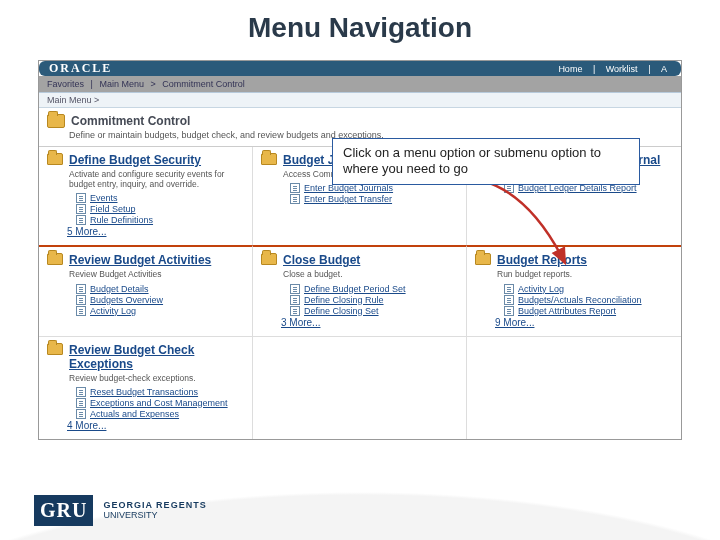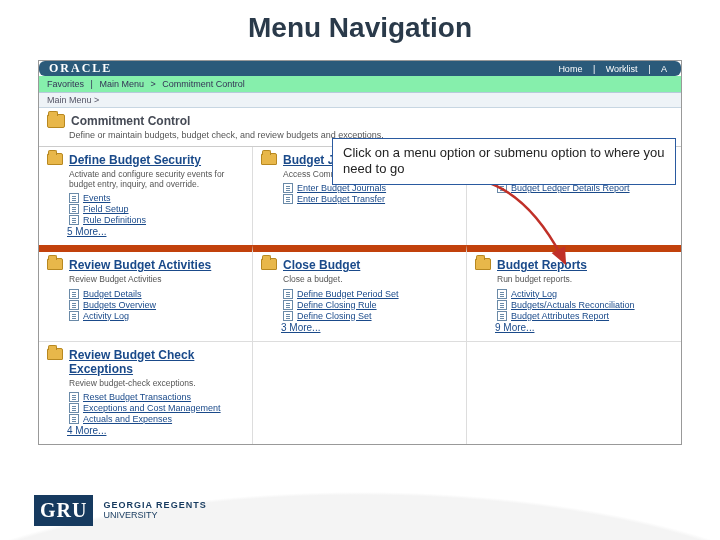--- a/index.html
+++ b/index.html
@@ -3,42 +3,42 @@
 <meta charset="utf-8">
 <style>
   * { box-sizing: border-box; margin: 0; padding: 0; }
   body { width: 720px; height: 540px; font-family: Arial, sans-serif; background: #fff; position: relative; overflow: hidden; }
   .slide-title { text-align: center; font-size: 28px; font-weight: bold; color: #2a3a4a; margin: 12px 0 16px; }
   .app-frame { margin: 0 38px; border: 1px solid #999; background: #fff; font-size: 10px; }
   .oracle-bar { background: #2b5a7a; color: #fff; display: flex; justify-content: space-between; align-items: center; padding: 0 10px; font-size: 12px; border-radius: 6px; }
   .oracle-logo { font-family: Georgia, serif; font-weight: bold; letter-spacing: 2px; font-size: 12px; }
   .top-links { font-size: 9px; }
   .top-links span { margin: 0 4px; }
-  .fav-bar { background: #86efac; border-bottom: 1px solid #b7cadb; padding: 3px 8px; font-size: 9px; color: #335; }
+  .fav-bar { background: #a3a3a3; border-bottom: 1px solid #b7cadb; padding: 3px 8px; font-size: 9px; color: #335; }
   .fav-bar .sep { margin: 0 4px; }
   .mainmenu-bar { background: #eef3f7; border-bottom: 1px solid #c7d6e2; padding: 2px 8px; font-size: 9px; color: #556; }
   .section-head { display: flex; align-items: center; padding: 6px 8px 2px; }
   .section-head .folder-open { margin-right: 6px; }
   .section-title { font-weight: bold; color: #454a55; font-size: 12px; }
   .section-desc { padding: 0 8px 6px 30px; color: #555; font-size: 9px; border-bottom: 1px solid #ccc; }
   .cols { display: grid; grid-template-columns: 1fr 1fr 1fr; }
   .cell { border-right: 1px solid #ddd; padding: 6px 8px 8px; min-height: 80px; }
   .cell:last-child { border-right: none; }
-  .row2 .cell { border-top: 7px solid #c2410c; }
+  .row2 .cell { border-top: 2px solid #c2410c; }
   .row3 .cell { border-top: 1px solid #ddd; }
   .group-head { display: flex; align-items: flex-start; margin-bottom: 2px; }
   .group-head .folder { margin-right: 6px; flex-shrink: 0; }
   .group-title { color: #1a4a8a; text-decoration: underline; font-weight: bold; font-size: 12px; cursor: pointer; }
   .group-desc { color: #555; font-size: 8.5px; margin: 0 0 4px 22px; line-height: 1.2; }
   .links { margin-left: 20px; }
-  .link-row { display: flex; align-items: center; margin: 1px 2px; }
+  .link-row { display: flex; align-items: center; margin: 1px 9px; }
   .link-row .doc-icon { margin-right: 4px; flex-shrink: 0; }
   .link-text { color: #1a4a8a; text-decoration: underline; font-size: 9px; cursor: pointer; }
   .more { color: #1a4a8a; text-decoration: underline; font-size: 10px; margin-left: 20px; cursor: pointer; }
-  .callout { position: absolute; top: 138px; left: 332px; width: 344px; background: #fff; border: 1.5px solid #2a5aa0; padding: 6px 10px; font-size: 13px; color: #222; line-height: 1.25; z-index: 10; }
+  .callout { position: absolute; top: 138px; left: 332px; width: 308px; background: #fff; border: 1.5px solid #2a5aa0; padding: 6px 10px; font-size: 13px; color: #222; line-height: 1.25; z-index: 10; }
   .arrow { position: absolute; top: 178px; left: 470px; z-index: 9; }
   .logo-gru { position: absolute; bottom: 14px; left: 34px; display: flex; align-items: center; gap: 8px; }
   .gru-box { background: #163a5f; color: #fff; font-weight: bold; font-family: Georgia, serif; font-size: 20px; padding: 4px 6px; letter-spacing: 1px; }
   .gru-text { margin-left: 2px; font-size: 9px; color: #163a5f; line-height: 1.1; }
   .gru-text .b { font-weight: bold; letter-spacing: 1px; }
   .folder { width: 16px; height: 12px; background: #e8b74a; border: 1px solid #b88820; border-radius: 2px 2px 1px 1px; position: relative; display: inline-block; }
   .folder::before { content: ""; position: absolute; top: -4px; left: 0; width: 7px; height: 4px; background: #e8b74a; border: 1px solid #b88820; border-bottom: none; border-radius: 2px 2px 0 0; }
   .folder-open { width: 18px; height: 14px; background: #e8b74a; border: 1px solid #b88820; border-radius: 2px; display: inline-block; position: relative; }
   .folder-open::before { content: ""; position: absolute; top: -4px; left: 0; width: 8px; height: 4px; background: #e8b74a; border: 1px solid #b88820; border-bottom: none; border-radius: 2px 2px 0 0; }
   .doc-icon { width: 10px; height: 10px; border: 1px solid #6a8aa8; display: inline-block; position: relative; background: #fff; }

